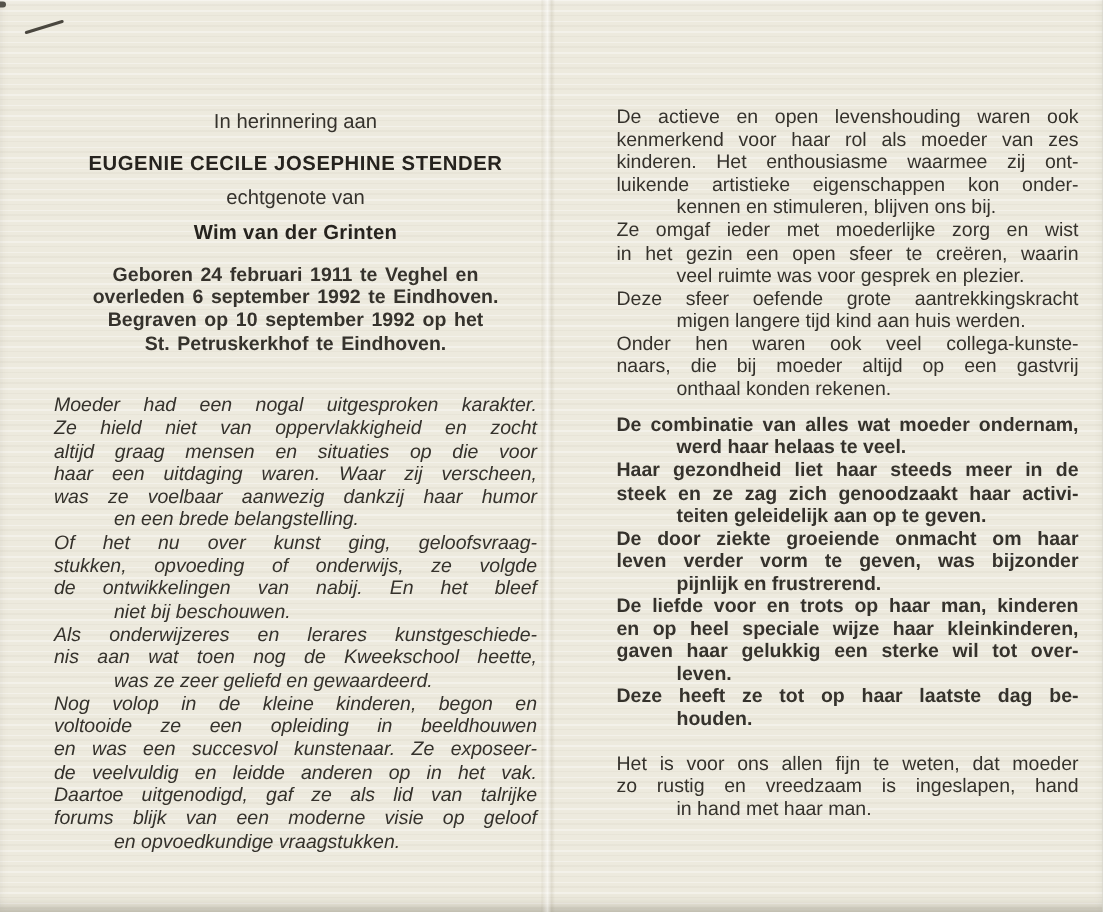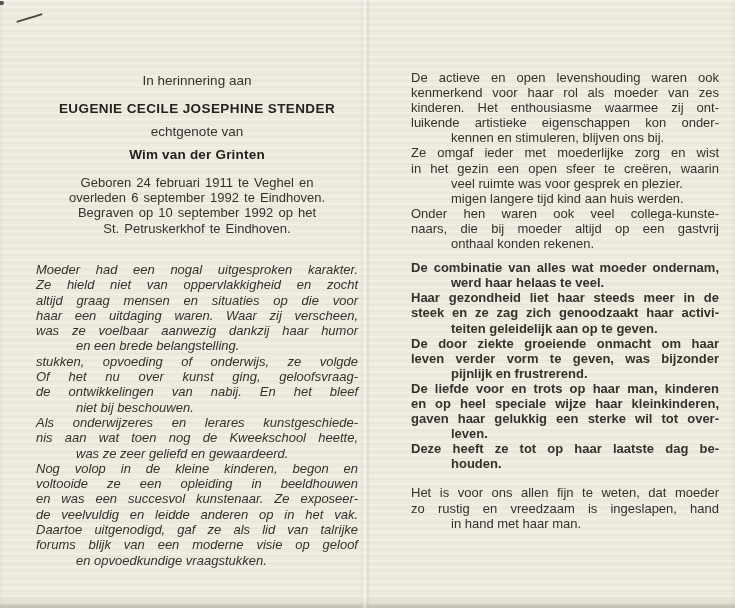--- a/index.html
+++ b/index.html
@@ -46,21 +46,21 @@
   .page.right { left: 383px; width: 352px; }
 
   
   .intro, .relation, .dates, .name, .spouse {
     position: absolute; left: 36px; width: 322px; text-align: center;
   }
   .intro    { top: 73px;  font-size: 13.5px; }
   .name     { top: 101px; font-size: 13.5px; font-weight: bold; letter-spacing: 0.4px; color: #26231e; }
   .relation { top: 124px; font-size: 13.5px; }
   .spouse   { top: 147px; font-size: 13.5px; font-weight: bold; letter-spacing: 0.2px; color: #26231e; }
-  .dates    { top: 175px; font-size: 13px; }
+  .dates    { top: 175px; font-size: 13px; font-weight: bold; }
   .dates .line { line-height: 15.2px; word-spacing: 1.5px; }
 
   
   .body {
     position: absolute; left: 36px; top: 262px; width: 322px;
     font-size: 13px;
     font-style: italic;
   }
   .rcol {
     position: absolute; left: 28px; top: 70px; width: 308px;
@@ -92,22 +92,22 @@
         <div class="line">Begraven op 10 september 1992 op het</div>
         <div class="line">St. Petruskerkhof te Eindhoven.</div>
       </div>
     <div class="body">
         <div class="line j">Moeder had een nogal uitgesproken karakter.</div>
         <div class="line j">Ze hield niet van oppervlakkigheid en zocht</div>
         <div class="line j">altijd graag mensen en situaties op die voor</div>
         <div class="line j">haar een uitdaging waren. Waar zij verscheen,</div>
         <div class="line j">was ze voelbaar aanwezig dankzij haar humor</div>
         <div class="line l">en een brede belangstelling.</div>
+        <div class="line j">Of het nu over kunst ging, geloofsvraag-</div>
         <div class="line j">stukken, opvoeding of onderwijs, ze volgde</div>
-        <div class="line j">Of het nu over kunst ging, geloofsvraag-</div>
         <div class="line j">de ontwikkelingen van nabij. En het bleef</div>
         <div class="line l">niet bij beschouwen.</div>
         <div class="line j">Als onderwijzeres en lerares kunstgeschiede-</div>
         <div class="line j">nis aan wat toen nog de Kweekschool heette,</div>
         <div class="line l">was ze zeer geliefd en gewaardeerd.</div>
         <div class="line j">Nog volop in de kleine kinderen, begon en</div>
         <div class="line j">voltooide ze een opleiding in beeldhouwen</div>
         <div class="line j">en was een succesvol kunstenaar. Ze exposeer-</div>
         <div class="line j">de veelvuldig en leidde anderen op in het vak.</div>
         <div class="line j">Daartoe uitgenodigd, gaf ze als lid van talrijke</div>
@@ -120,20 +120,21 @@
     <div class="rcol">
         <div class="block1">
           <div class="line j">De actieve en open levenshouding waren ook</div>
           <div class="line j">kenmerkend voor haar rol als moeder van zes</div>
           <div class="line j">kinderen. Het enthousiasme waarmee zij ont-</div>
           <div class="line j">luikende artistieke eigenschappen kon onder-</div>
           <div class="line l">kennen en stimuleren, blijven ons bij.</div>
           <div class="line j">Ze omgaf ieder met moederlijke zorg en wist</div>
           <div class="line j">in het gezin een open sfeer te creëren, waarin</div>
           <div class="line l">veel ruimte was voor gesprek en plezier.</div>
+          <div class="line j">Deze sfeer oefende grote aantrekkingskracht</div>
           <div class="line l">migen langere tijd kind aan huis werden.</div>
           <div class="line j">Onder hen waren ook veel collega-kunste-</div>
           <div class="line j">naars, die bij moeder altijd op een gastvrij</div>
           <div class="line l">onthaal konden rekenen.</div>
         </div>
         <div class="block2">
           <div class="line j">De combinatie van alles wat moeder ondernam,</div>
           <div class="line l">werd haar helaas te veel.</div>
           <div class="line j">Haar gezondheid liet haar steeds meer in de</div>
           <div class="line j">steek en ze zag zich genoodzaakt haar activi-</div>

